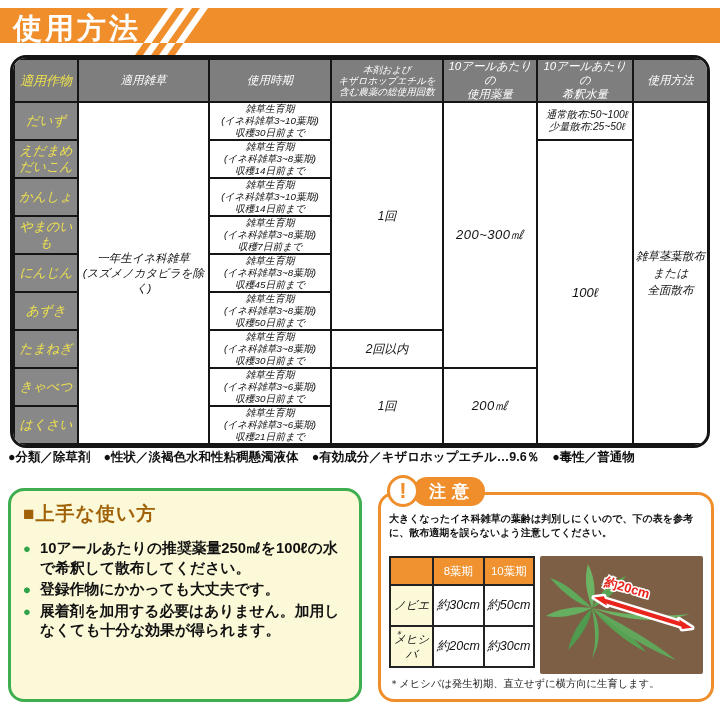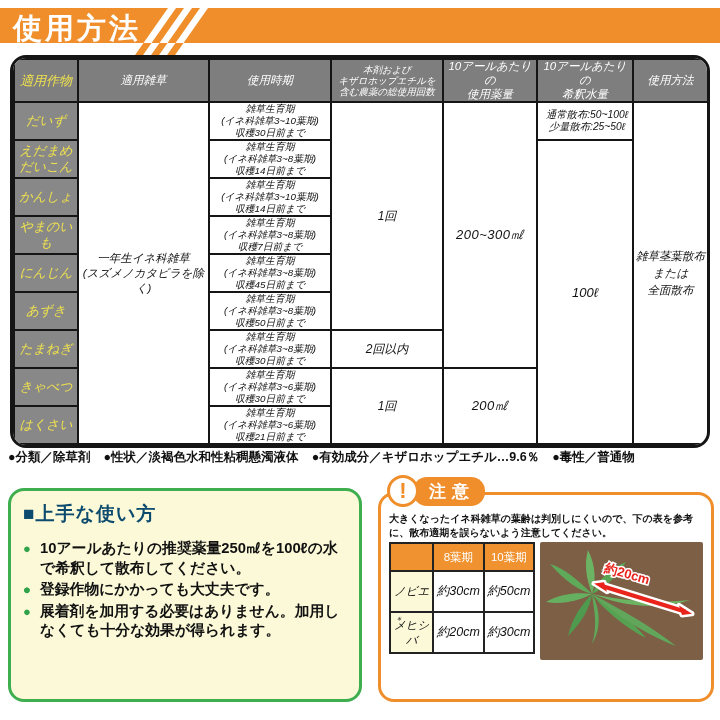--- a/index.html
+++ b/index.html
@@ -37,36 +37,36 @@
   td.water-split { font-size:10.3px; line-height:1.25; text-align:left; padding-left:4px; }
   td.method { font-size:11.5px; line-height:1.45; color:#111; }
 
   
   .specs { position:absolute; left:8px; top:449px; width:706px; display:flex; gap:13px; font-size:12.5px; font-weight:600; color:#111; }
   .specs span { white-space:nowrap; }
 
   
   .tips { position:absolute; left:8px; top:488px; width:354px; height:214px; background:#FBF9D8;
           border:3px solid #3FAE4F; border-radius:16px; padding:10px 10px 0 12px; }
-  .tips-title { color:#0c4a6e; font-size:19px; font-weight:700; letter-spacing:1px; }
+  .tips-title { color:#a16207; font-size:19px; font-weight:700; letter-spacing:1px; }
   .tips-list { margin-top:12px; list-style:none; }
   .tips-list li { position:relative; padding-left:17px; font-size:14.8px; font-weight:700; color:#111; line-height:1.32; margin-bottom:2px; }
   .tip-dot { position:absolute; left:0; top:1px; color:#2FA24A; font-size:13px; }
 
   
   .caution { position:absolute; left:378px; top:492px; width:336px; height:210px; background:#fff;
              border:3px solid #EF8E2B; border-radius:16px; padding:12px 8px 0 8px; }
   .badge { position:absolute; left:6px; top:-20px; display:flex; align-items:center; }
   .badge-circle { width:32px; height:32px; background:#fff; border:3px solid #EF8E2B; border-radius:50%;
                   display:flex; align-items:center; justify-content:center; z-index:2; }
   .badge-excl { color:#EF8E2B; font-size:22px; font-weight:700; line-height:1; }
   .badge-pill { margin-left:-6px; background:#EF8E2B; color:#fff; font-size:17px; font-weight:700;
                 letter-spacing:6px; padding:3px 10px 3px 16px; border-radius:14px; z-index:1; }
   .caution-text { margin-top:5px; font-size:10px; font-weight:700; color:#111; line-height:1.35; }
-  .caution-row { display:flex; gap:5px; margin-top:3px; align-items:flex-start; }
+  .caution-row { display:flex; gap:5px; margin-top:17px; align-items:flex-start; }
   table.ctable { border-collapse:collapse; table-layout:fixed; }
   table.ctable col:nth-child(1){width:54px;} table.ctable col:nth-child(2){width:57px;} table.ctable col:nth-child(3){width:57px;}
   table.ctable th, table.ctable td { border:2px solid #222; text-align:center; vertical-align:middle; }
   table.ctable thead tr { height:28px; }
   table.ctable tbody tr { height:41px;font-style:italic; }
   .ct-h { background:#F0922F; color:#fff; font-weight:400; font-size:11.5px; }
   .ct-label { background:#FBF9D8; font-size:11.5px; color:#111; position:relative; }
   .ct-mark { position:absolute; left:3px; top:1px; font-size:9px; }
   .ct-val { background:#fff; font-size:12.5px; color:#111; }
   .photo { position:relative; width:163px; height:118px; flex:none; overflow:hidden; border-radius:2px;
@@ -271,15 +271,16 @@
             <polygon points="54,41.5 64,40.2 67,49.7" fill="#ffffff" stroke="#ffffff" stroke-width="5"></polygon>
             <polygon points="152,71.7 139,63.4 142,73" fill="#ffffff" stroke="#ffffff" stroke-width="5"></polygon>
             <line x1="62" y1="44" x2="145" y2="69.5" stroke="#e8241c" stroke-width="4"></line>
             <polygon points="54,41.5 64,40.2 67,49.7" fill="#e8241c"></polygon>
             <polygon points="152,71.7 139,63.4 142,73" fill="#e8241c"></polygon>
           </g>
           <text x="86" y="36" transform="rotate(16 86 36)" text-anchor="middle" font-size="13" font-weight="bold" fill="#e8241c" stroke="#ffffff" stroke-width="3" paint-order="stroke">約20cm</text>
         </svg>
       </div>
     </div>
+    <div class="caution-footnote">＊メヒシバは発生初期、直立せずに横方向に生育します。</div>
   </div>
 
 </div>
 
 </body></html>

